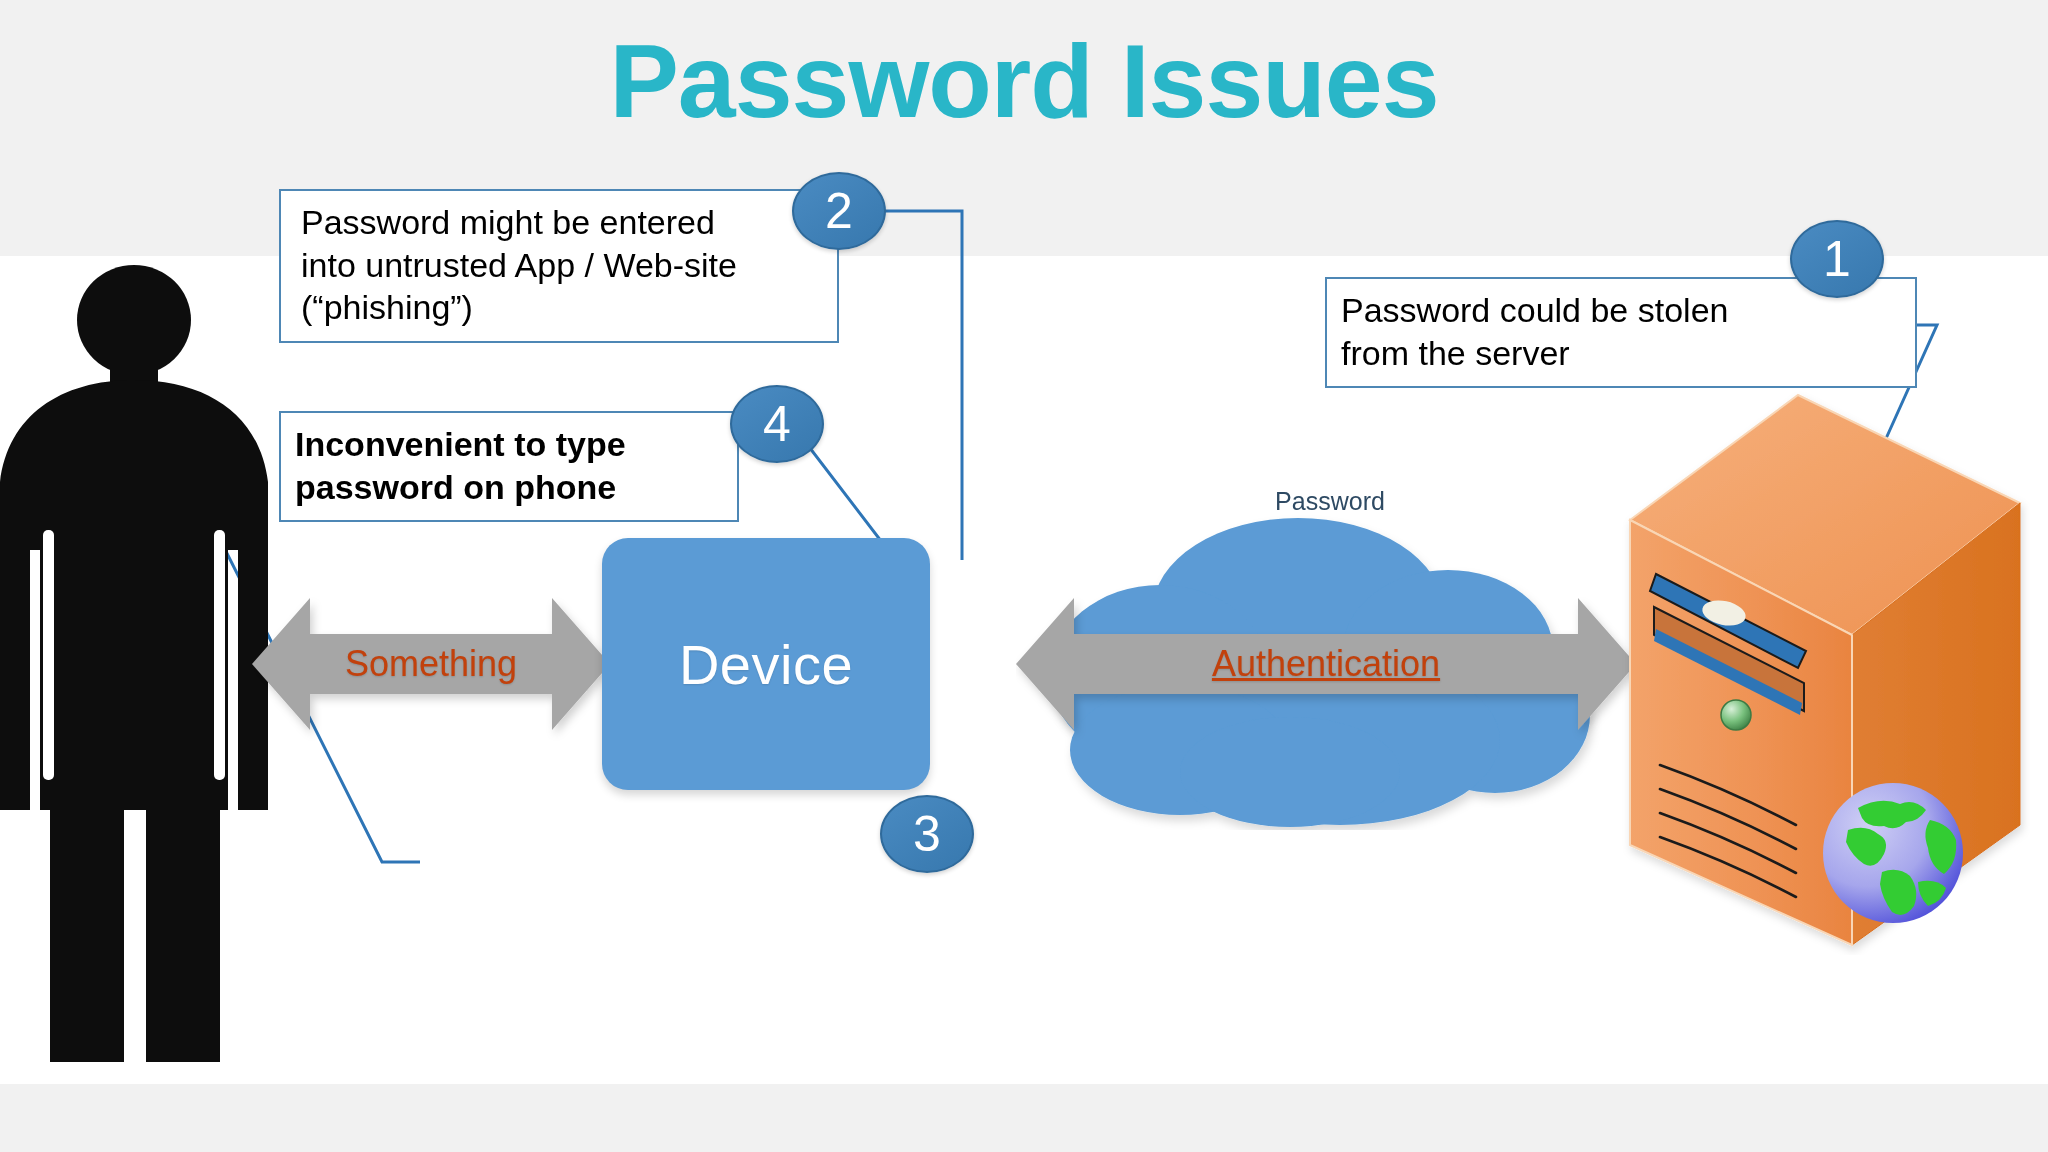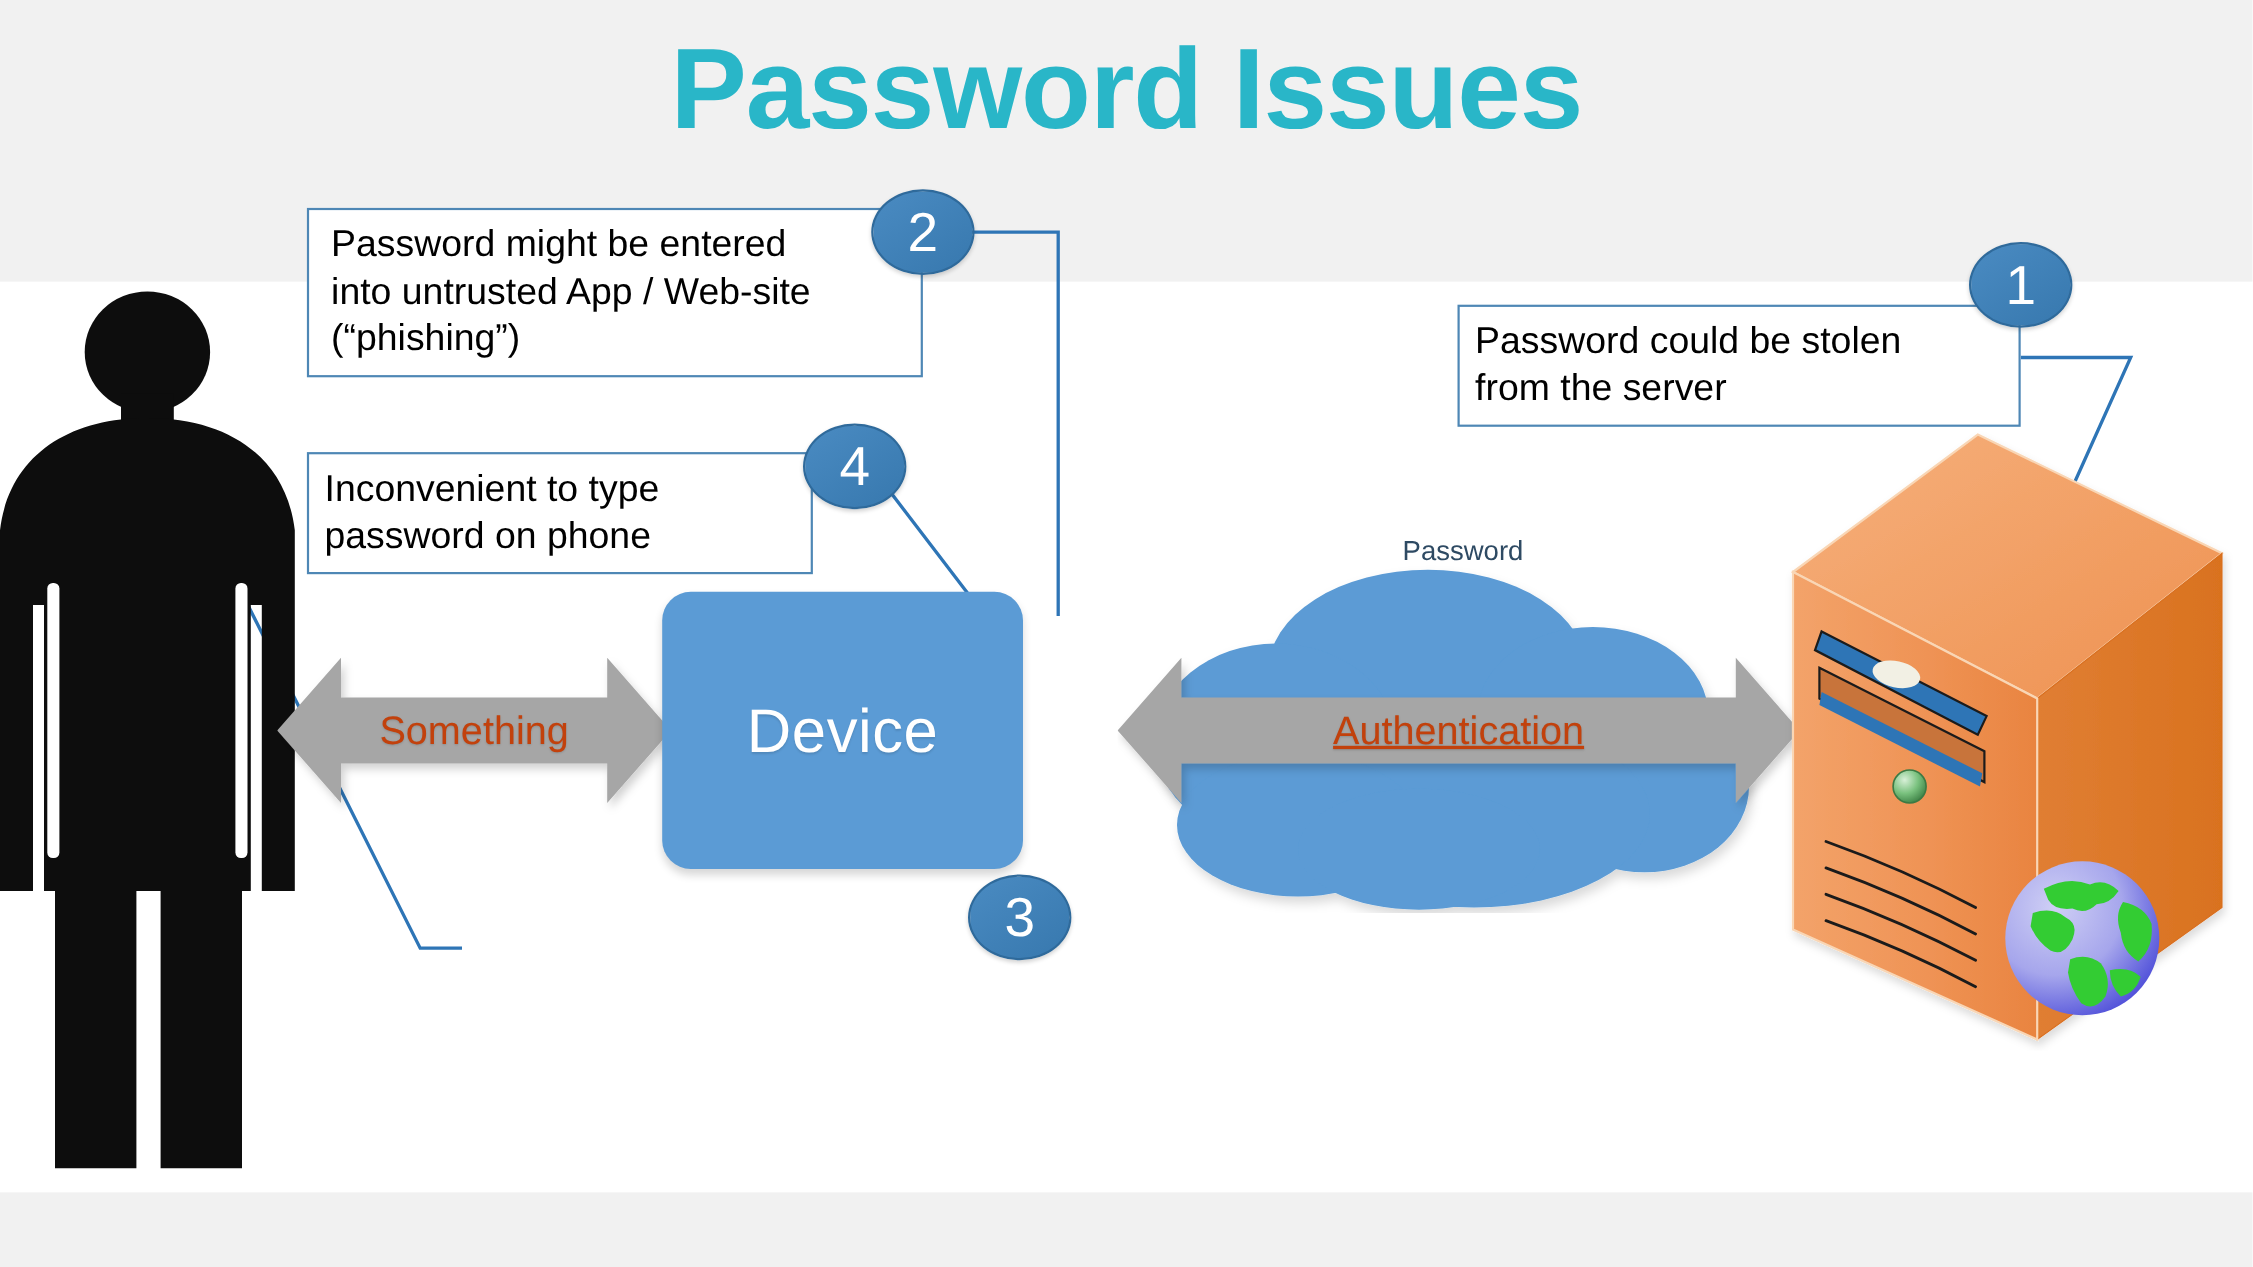--- a/index.html
+++ b/index.html
@@ -31,26 +31,26 @@
     position:absolute;
     background:#ffffff;
     border:2px solid #4E87B5;
     box-sizing:border-box;
     color:#000000;
     font-size:34px;
     line-height:1.25;
     padding:10px 14px 12px 14px;
     white-space:pre-line;
   }
-  .callout.bold{font-weight:normal;}
+  .callout.bold{font-weight:bold;}
 
   #callout-2{left:279px;top:189px;width:560px;padding-left:20px;}
   #callout-4{left:279px;top:411px;width:460px;}
   #callout-3{left:420px;top:812px;width:510px;}
-  #callout-1{left:1325px;top:277px;width:512px;}
+  #callout-1{left:1325px;top:277px;width:592px;}
 
   
   .badge{
     position:absolute;
     width:94px;height:78px;
     border-radius:50%;
     background:linear-gradient(145deg,#4A8BC2 0%,#3778AE 100%);
     border:2px solid #2F6A9B;
     box-sizing:border-box;
     color:#ffffff;

